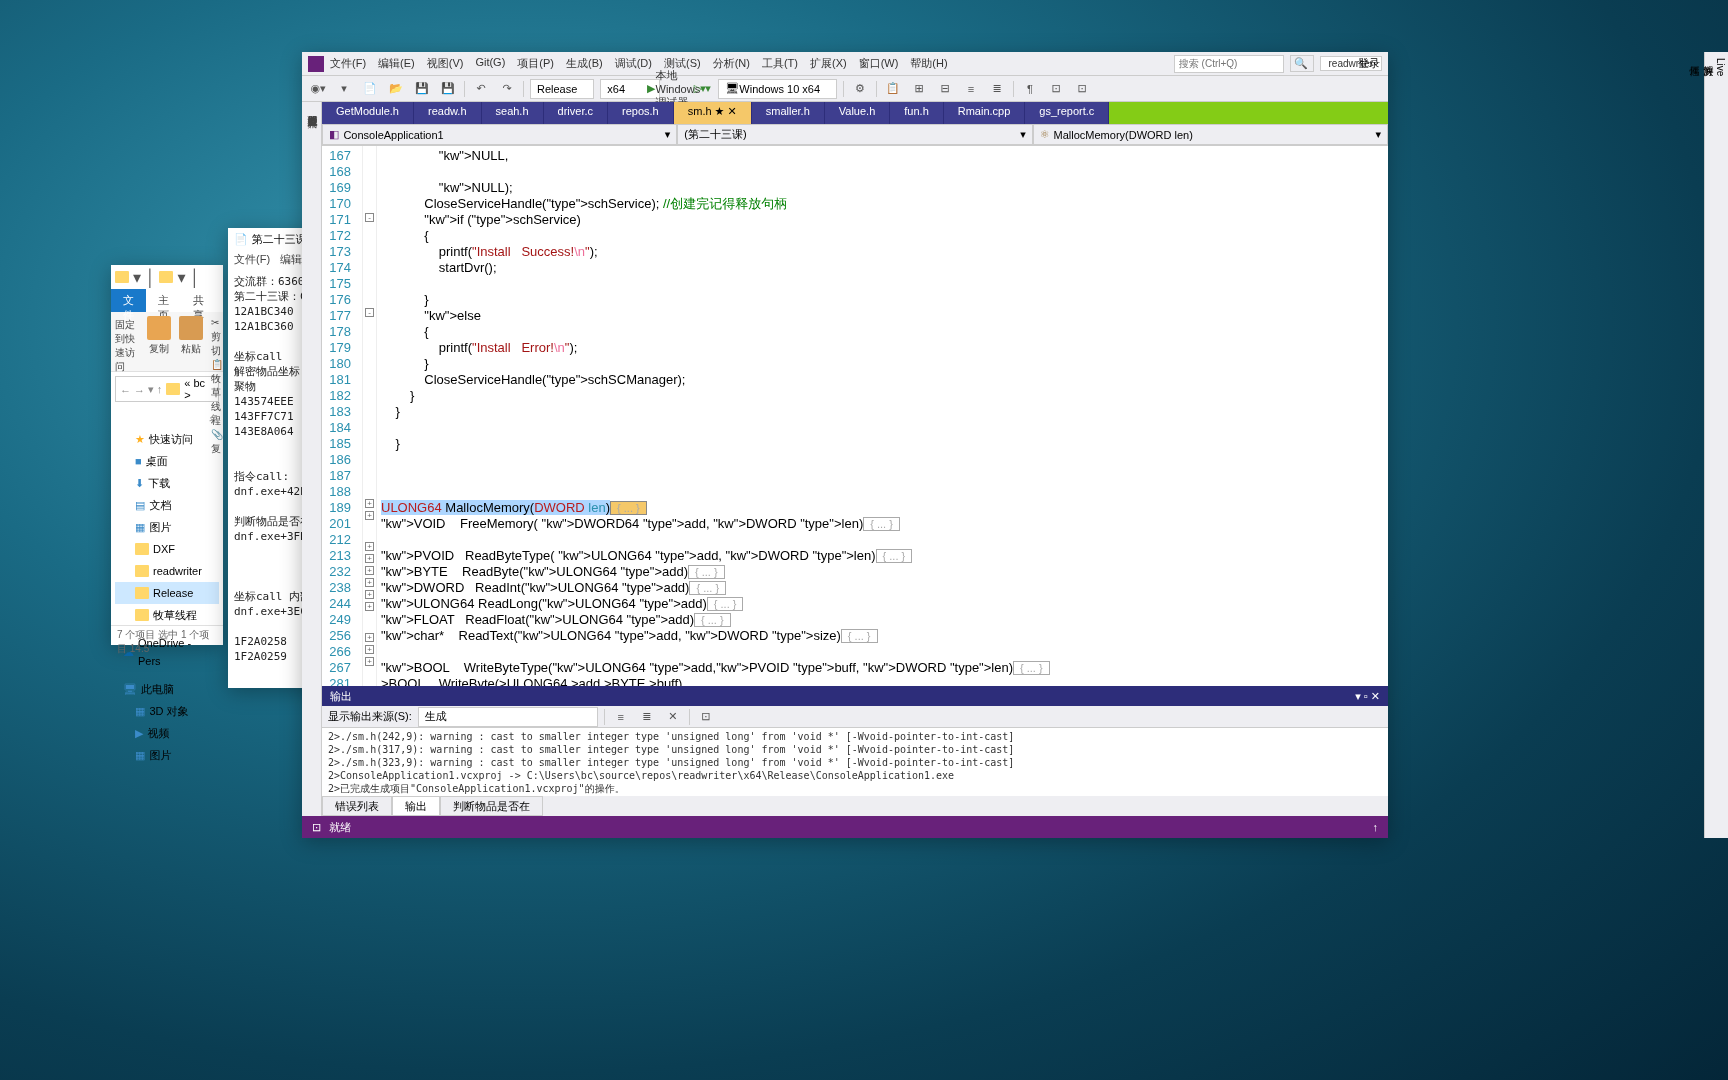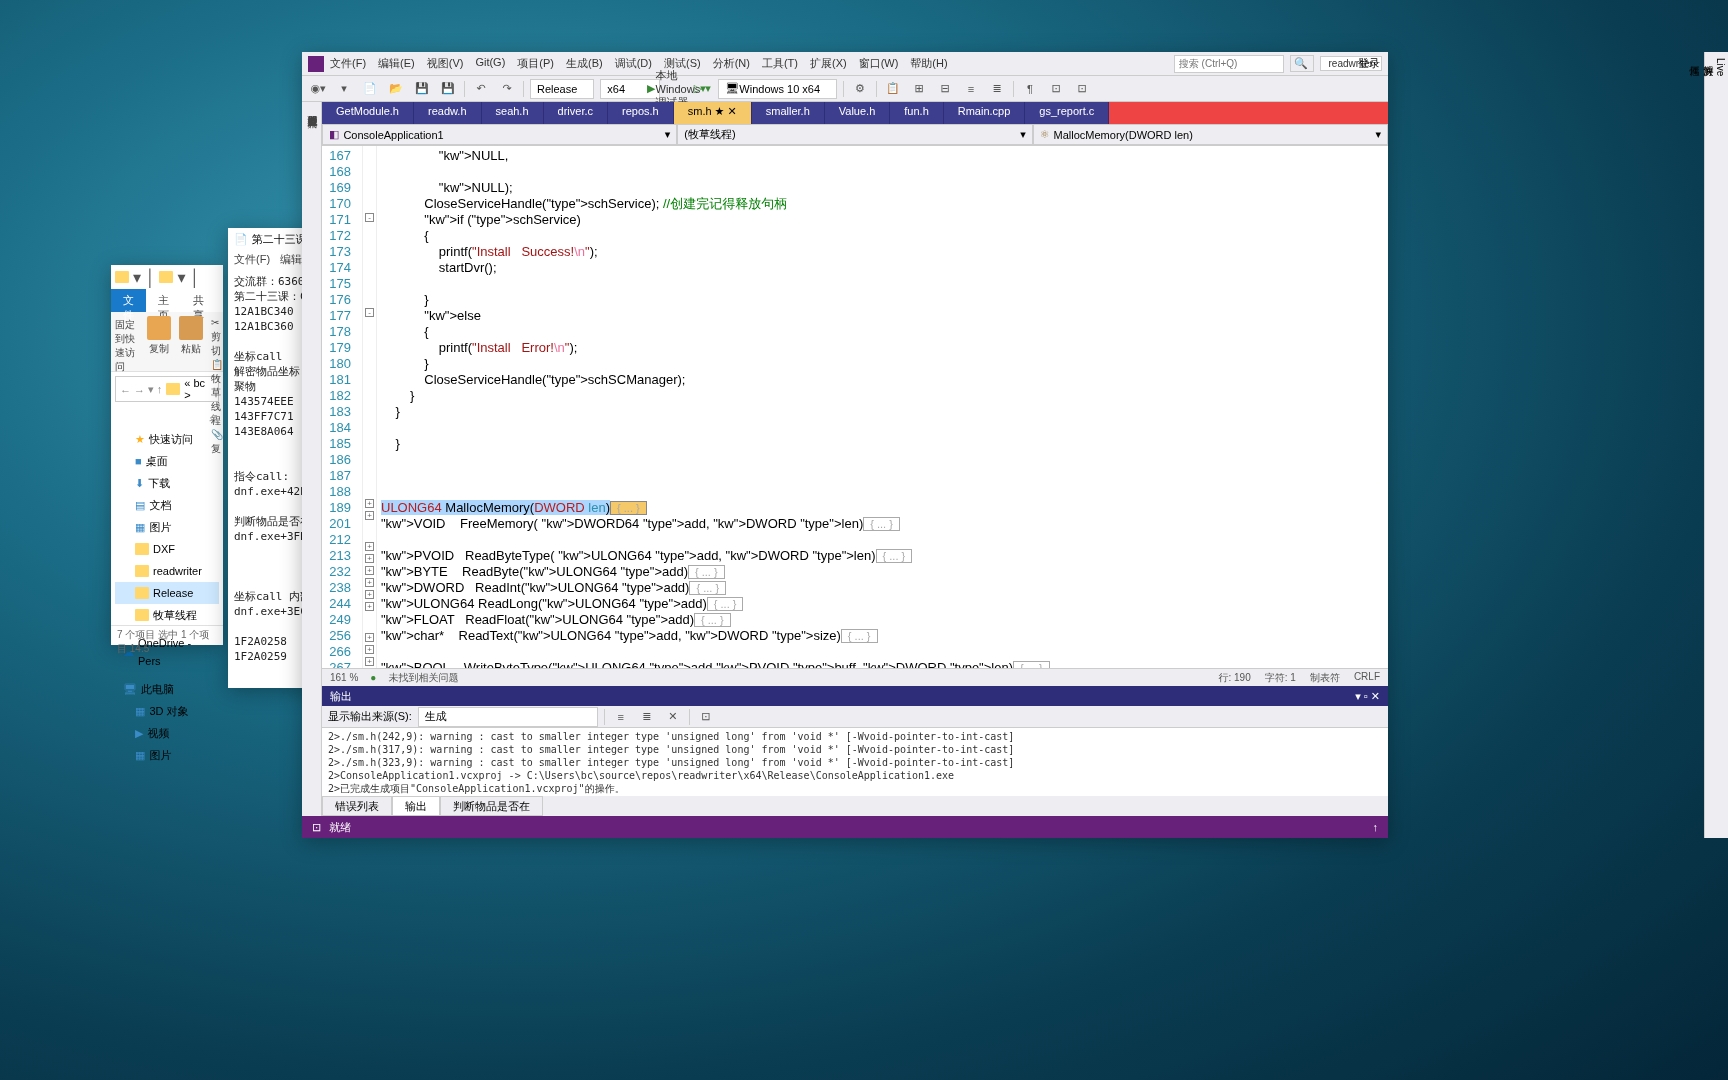--- a/index.html
+++ b/index.html
@@ -41,21 +41,21 @@
 .vs-toolbar{height:26px;background:#eeeef2;border-bottom:1px solid #ccc;display:flex;align-items:center;padding:0 6px;gap:6px;font-size:11px}
 .tb-btn{width:20px;height:20px;display:flex;align-items:center;justify-content:center;color:#555}
 .tb-sel{height:20px;border:1px solid #ccc;background:#fff;padding:0 16px 0 6px;font-size:11px;display:flex;align-items:center;min-width:60px}
 .tb-play{color:#388a34}
 .tb-sep{width:1px;height:16px;background:#ccc}
 
 .vs-body{flex:1;display:flex;min-height:0}
 .vs-sidebar{width:20px;background:#eeeef2;border-right:1px solid #ccc;writing-mode:vertical-rl;font-size:10px;padding:6px 2px;color:#444}
 
 .vs-main{flex:1;display:flex;flex-direction:column;min-width:0}
-.vs-filetabs{height:22px;background:#ef4444;display:flex;font-size:11px}
+.vs-filetabs{height:22px;background:#84cc16;display:flex;font-size:11px}
 .vs-filetab{padding:3px 14px;background:#3e3e8f;color:#fff;border-right:1px solid #2d2d7a;cursor:pointer}
 .vs-filetab.active{background:#f5c869;color:#000}
 
 .vs-navbar{height:22px;background:#eeeef2;display:flex;font-size:11px;border-bottom:1px solid #ccc}
 .vs-navbar>div{flex:1;border:1px solid #ccc;padding:2px 6px;display:flex;align-items:center;gap:4px}
 
 .vs-editor{flex:1;background:#fff;display:flex;font-family:Consolas,monospace;font-size:13px;overflow:hidden;position:relative}
 .gutter{width:41px;background:#fff;color:#2b91af;text-align:right;padding:2px 11px 2px 2px;line-height:16px;border-right:1px solid #eee}
 .fold{width:14px;background:#fff;border-right:1px solid #eee}
 .code{flex:1;padding:2px 4px;line-height:16px;white-space:pre;color:#000}
@@ -298,21 +298,21 @@
           <div class="vs-filetab">Rmain.cpp</div>
           <div class="vs-filetab">gs_report.c</div>
         </div>
       <div class="vs-navbar">
         <div>
             <span style="color:#68217a">◧</span>
             <span>ConsoleApplication1</span>
             <span style="margin-left:auto">▾</span>
           </div>
         <div>
-            <span>(牧草线程)</span>
+            <span>(第二十三课)</span>
             <span style="margin-left:auto">▾</span>
           </div>
         <div>
             <span style="color:#a08050">⚛</span>
             <span>MallocMemory(DWORD len)</span>
             <span style="margin-left:auto">▾</span>
           </div>
       </div>
       <div class="vs-editor">
         <div class="gutter" id="gutter">167<br>168<br>169<br>170<br>171<br>172<br>173<br>174<br>175<br>176<br>177<br>178<br>179<br>180<br>181<br>182<br>183<br>184<br>185<br>186<br>187<br>188<br>189<br>201<br>212<br>213<br>232<br>238<br>244<br>249<br>256<br>266<br>267<br>281<br>286<br></div>
@@ -347,31 +347,20 @@
             <div class="fold-btn" style="position:relative;margin:3px auto">+</div>
             <div class="fold-btn" style="position:relative;margin:3px auto">+</div>
             <div class="fold-btn" style="position:relative;margin:3px auto">+</div>
             <div class="fold-btn" style="position:relative;margin:3px auto">+</div>
             <div style="height:16px"></div>
             <div class="fold-btn" style="position:relative;margin:3px auto">+</div>
             <div class="fold-btn" style="position:relative;margin:3px auto">+</div>
             <div class="fold-btn" style="position:relative;margin:3px auto">+</div>
           </div>
         <div class="code" id="code">                <span class="&lt;span">"kw"</span>&gt;NULL,<br><br>                <span class="&lt;span">"kw"</span>&gt;NULL);<br>            CloseServiceHandle(<span class="&lt;span">"type"</span>&gt;schService); <span class="cmt">//创建完记得释放句柄</span><br>            <span class="&lt;span">"kw"</span>&gt;if (<span class="&lt;span">"type"</span>&gt;schService)<br>            {<br>                printf(<span class="str">"Install   Success!<span class="esc">\n</span>"</span>);<br>                startDvr();<br><br>            }<br>            <span class="&lt;span">"kw"</span>&gt;else<br>            {<br>                printf(<span class="str">"Install   Error!<span class="esc">\n</span>"</span>);<br>            }<br>            CloseServiceHandle(<span class="&lt;span">"type"</span>&gt;schSCManager);<br>        }<br>    }<br><br>    }<br><br><br><br><span class="hl"><span class="kw">ULONG64</span> MallocMemory(<span class="kw">DWORD</span> <span class="type">len</span>)</span><span class="hl-y fold-box">{ ... }</span><br><span class="&lt;span">"kw"</span>&gt;VOID    FreeMemory( <span class="&lt;span">"kw"</span>&gt;DWORD64 <span class="&lt;span">"type"</span>&gt;add, <span class="&lt;span">"kw"</span>&gt;DWORD <span class="&lt;span">"type"</span>&gt;len)<span class="fold-box">{ ... }</span><br><br><span class="&lt;span">"kw"</span>&gt;PVOID   ReadByteType( <span class="&lt;span">"kw"</span>&gt;ULONG64 <span class="&lt;span">"type"</span>&gt;add, <span class="&lt;span">"kw"</span>&gt;DWORD <span class="&lt;span">"type"</span>&gt;len)<span class="fold-box">{ ... }</span><br><span class="&lt;span">"kw"</span>&gt;BYTE    ReadByte(<span class="&lt;span">"kw"</span>&gt;ULONG64 <span class="&lt;span">"type"</span>&gt;add)<span class="fold-box">{ ... }</span><br><span class="&lt;span">"kw"</span>&gt;DWORD   ReadInt(<span class="&lt;span">"kw"</span>&gt;ULONG64 <span class="&lt;span">"type"</span>&gt;add)<span class="fold-box">{ ... }</span><br><span class="&lt;span">"kw"</span>&gt;ULONG64 ReadLong(<span class="&lt;span">"kw"</span>&gt;ULONG64 <span class="&lt;span">"type"</span>&gt;add)<span class="fold-box">{ ... }</span><br><span class="&lt;span">"kw"</span>&gt;FLOAT   ReadFloat(<span class="&lt;span">"kw"</span>&gt;ULONG64 <span class="&lt;span">"type"</span>&gt;add)<span class="fold-box">{ ... }</span><br><span class="&lt;span">"kw"</span>&gt;char*    ReadText(<span class="&lt;span">"kw"</span>&gt;ULONG64 <span class="&lt;span">"type"</span>&gt;add, <span class="&lt;span">"kw"</span>&gt;DWORD <span class="&lt;span">"type"</span>&gt;size)<span class="fold-box">{ ... }</span><br><br><span class="&lt;span">"kw"</span>&gt;BOOL    WriteByteType(<span class="&lt;span">"kw"</span>&gt;ULONG64 <span class="&lt;span">"type"</span>&gt;add,<span class="&lt;span">"kw"</span>&gt;PVOID <span class="&lt;span">"type"</span>&gt;buff, <span class="&lt;span">"kw"</span>&gt;DWORD <span class="&lt;span">"type"</span>&gt;len)<span class="fold-box">{ ... }</span><br>&gt;BOOL    WriteByte(&gt;ULONG64 &gt;add,&gt;BYTE &gt;buff)<br>&gt;BOOL    WriteInt(&gt;ULONG64 &gt;add, &gt;DWORD &gt;buff)<br></div>
-      </div>
-      <div class="vs-edstatus">
-        <span>161 %</span>
-        <span style="color:#388a34">●</span>
-        <span>未找到相关问题</span>
-        <div class="r">
-          <span>行: 190</span>
-          <span>字符: 1</span>
-          <span>制表符</span>
-          <span>CRLF</span>
-        </div>
       </div>
 
       <div class="vs-output">
         <div class="vs-out-title">
           <span>输出</span>
           <span>▾ ▫ ✕</span>
         </div>
         <div class="vs-out-bar">
           <span>显示输出来源(S):</span>
           <div class="tb-sel" style="min-width:180px">生成</div>

